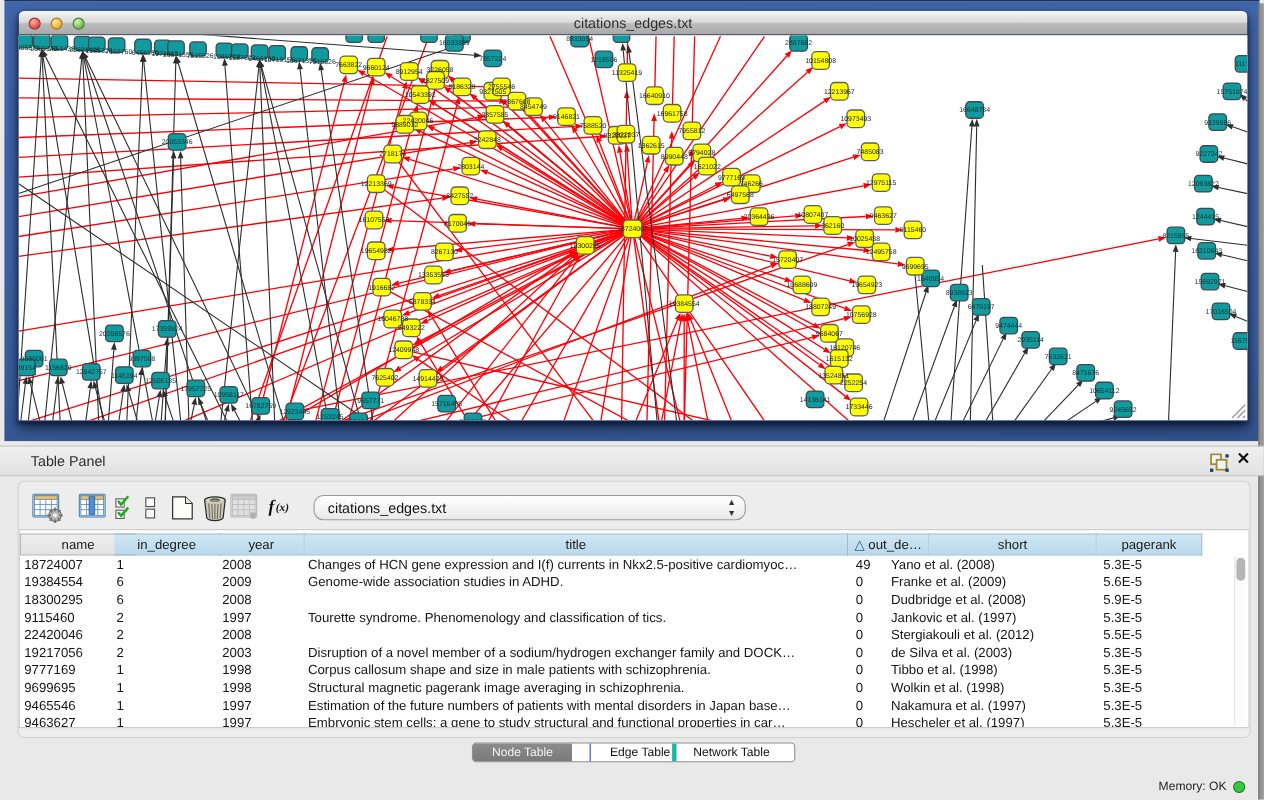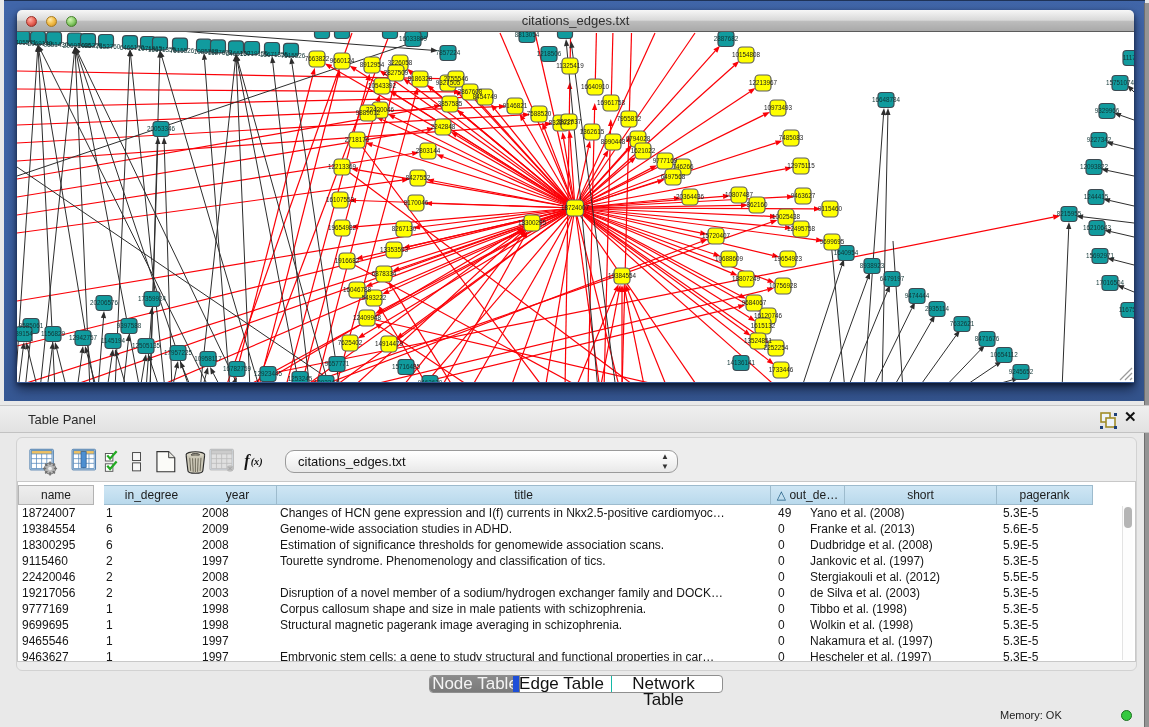--- a/index.html
+++ b/index.html
@@ -46,24 +46,24 @@
 .c-name{left:4px;width:80px}
 .c-ind{left:88px;width:91px}
 .c-year{left:184px;width:72px}
 .c-title{left:262px;width:488px}
 .c-out{left:760px;width:64px}
 .c-short{left:792px;width:144px}
 .c-pr{left:985px;width:88px}
 #vsb{position:absolute;right:2px;top:24px;width:11px;height:154px;background:#fdfdfd;border-left:1px solid #e3e3e3}
 #vsb .thumb{position:absolute;left:1px;top:1px;width:8px;height:21px;background:#b5b5b5;border-radius:4px}
 #tabs{position:absolute;left:429px;top:675px;width:294px;height:18px;border:1px solid #8f8f8f;
-  border-radius:4px;background:#fff;font-size:17px}
+  border-radius:4px;background:#fff;font-size:11px}
 #tabs .seg{position:absolute;top:0;height:16px;line-height:16px;text-align:center;color:#111}
 #tabs .sel{background:linear-gradient(#8b8b8b,#7a7a7a);color:#f4f4f4;border-radius:3px 0 0 3px}
-#status{position:absolute;left:1000px;top:709px;width:115px;font-size:11px;color:#1c1c1c}
+#status{position:absolute;left:1000px;top:709px;width:115px;text-align:right;font-size:11px;color:#1c1c1c}
 #memdot{position:absolute;left:1121px;top:710px;width:11px;height:11px;border-radius:50%;
   background:#35c93f;border:1px solid #1d7020}
 </style></head>
 <body>
 <div id="desktop">
   <div id="win">
     <div id="titlebar">
       <div class="light" id="l-red"></div>
         <div class="light" id="l-yel"></div>
         <div class="light" id="l-grn"></div>
@@ -829,21 +829,21 @@
       </g>
       <circle cx="219" cy="24" r="3.5" fill="#b0b0b0"></circle>
       <path d="M217 22 l4 4 m0 -4 l-4 4" stroke="#888" stroke-width="1"></path>
     </g>
     <text x="234" y="21" font-family="Liberation Serif,serif" font-style="italic" font-size="17" fill="#111" font-weight="bold">f</text>
     <text x="241" y="20" font-family="Liberation Serif,serif" font-style="italic" font-size="11" fill="#111" font-weight="bold">(x)</text>
   </svg>
 <div id="combo">citations_edges.txt<div class="arrows">▲<br>▼</div></div>
 <div id="tablebox">
   <div class="hr">
-    <div class="hc first" style="left:0;width:76px">name</div>
+    <div class="hc first" style="left:0;width:106px">name</div>
     <div class="hc" style="left:86px;width:96px">in_degree</div>
     <div class="hc" style="left:181px;width:78px">year</div>
     <div class="hc" style="left:259px;width:494px">title</div>
     <div class="hc" style="left:753px;width:74px"><span style="color:#1c5a80">△</span> out_de…</div>
     <div class="hc" style="left:827px;width:152px">short</div>
     <div class="hc" style="left:979px;width:96px">pagerank</div>
   </div>
   <div id="tbody">
 <div class="tr">
         <div class="c c-name">18724007</div>
@@ -853,28 +853,27 @@
         <div class="c c-out">49</div>
         <div class="c c-short">Yano et al. (2008)</div>
         <div class="c c-pr">5.3E-5</div>
       </div>
 <div class="tr">
         <div class="c c-name">19384554</div>
         <div class="c c-ind">6</div>
         <div class="c c-year">2009</div>
         <div class="c c-title">Genome-wide association studies in ADHD.</div>
         <div class="c c-out">0</div>
-        <div class="c c-short">Franke et al. (2013)</div>
+        <div class="c c-short">Franke et al. (2009)</div>
         <div class="c c-pr">5.6E-5</div>
       </div>
 <div class="tr">
         <div class="c c-name">18300295</div>
         <div class="c c-ind">6</div>
         <div class="c c-year">2008</div>
-        <div class="c c-title">Estimation of significance thresholds for genomewide association scans.</div>
         <div class="c c-out">0</div>
         <div class="c c-short">Dudbridge et al. (2008)</div>
         <div class="c c-pr">5.9E-5</div>
       </div>
 <div class="tr">
         <div class="c c-name">9115460</div>
         <div class="c c-ind">2</div>
         <div class="c c-year">1997</div>
         <div class="c c-title">Tourette syndrome. Phenomenology and classification of tics.</div>
         <div class="c c-out">0</div>
@@ -913,37 +912,38 @@
         <div class="c c-year">1998</div>
         <div class="c c-title">Structural magnetic pagerank image averaging in schizophrenia.</div>
         <div class="c c-out">0</div>
         <div class="c c-short">Wolkin et al. (1998)</div>
         <div class="c c-pr">5.3E-5</div>
       </div>
 <div class="tr">
         <div class="c c-name">9465546</div>
         <div class="c c-ind">1</div>
         <div class="c c-year">1997</div>
+        <div class="c c-title">Estimation of the future numbers of patients with mental disorders in Japan base…</div>
         <div class="c c-out">0</div>
         <div class="c c-short">Nakamura et al. (1997)</div>
         <div class="c c-pr">5.3E-5</div>
       </div>
 <div class="tr">
         <div class="c c-name">9463627</div>
         <div class="c c-ind">1</div>
         <div class="c c-year">1997</div>
         <div class="c c-title">Embryonic stem cells: a gene to study structural and functional properties in car…</div>
         <div class="c c-out">0</div>
         <div class="c c-short">Hescheler et al. (1997)</div>
         <div class="c c-pr">5.3E-5</div>
       </div>
   </div>
   <div id="vsb">
       <div class="thumb"></div>
     </div>
 </div>
 <div id="tabs">
   <div class="seg sel" style="left:0;width:90px">Node Table</div>
-  <div class="seg" style="left:83px;width:91px;border-left:6px solid #1d4ed8">Edge Table</div>
-  <div class="seg" style="left:181px;width:104px;border-left:1px solid #14b8a6">Network Table</div>
+  <div class="seg" style="left:106px;width:91px;border-left:1px solid #1d4ed8">Edge Table</div>
+  <div class="seg" style="left:181px;width:104px;border-left:4px solid #14b8a6">Network Table</div>
 </div>
 <div id="status">Memory: OK</div>
 <div id="memdot"></div>
 
 </body></html>

